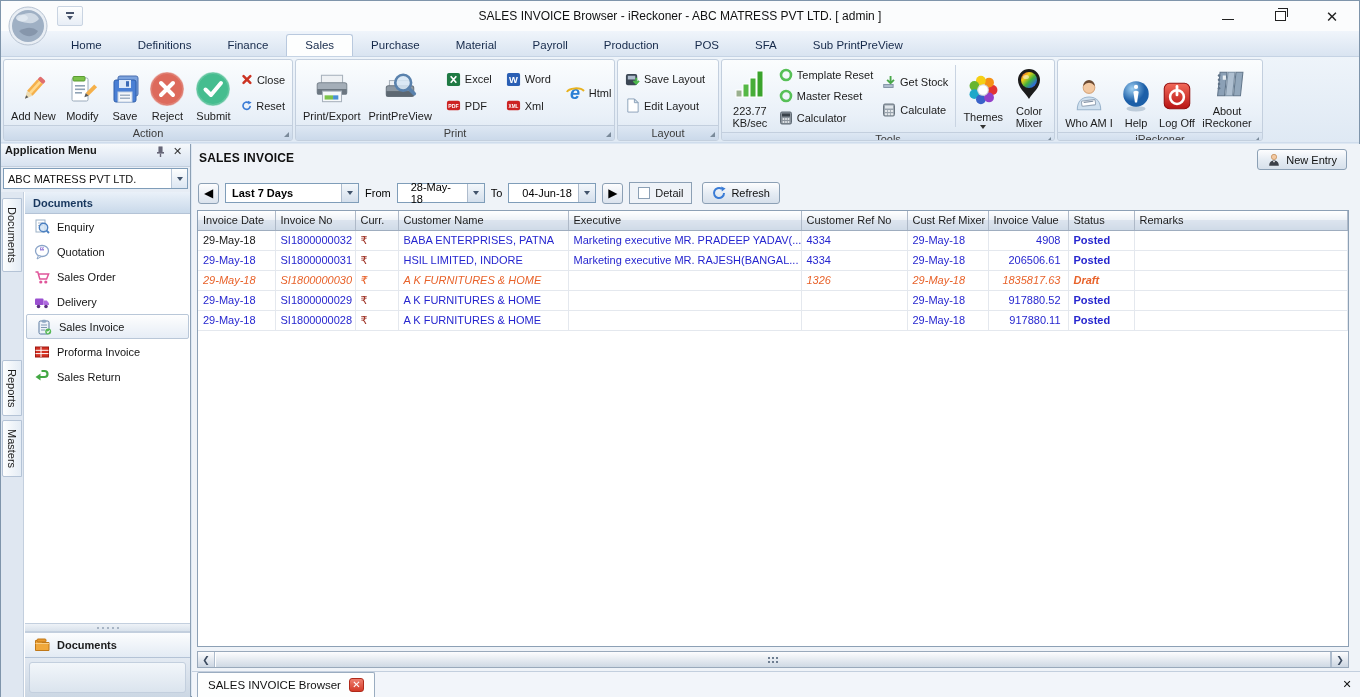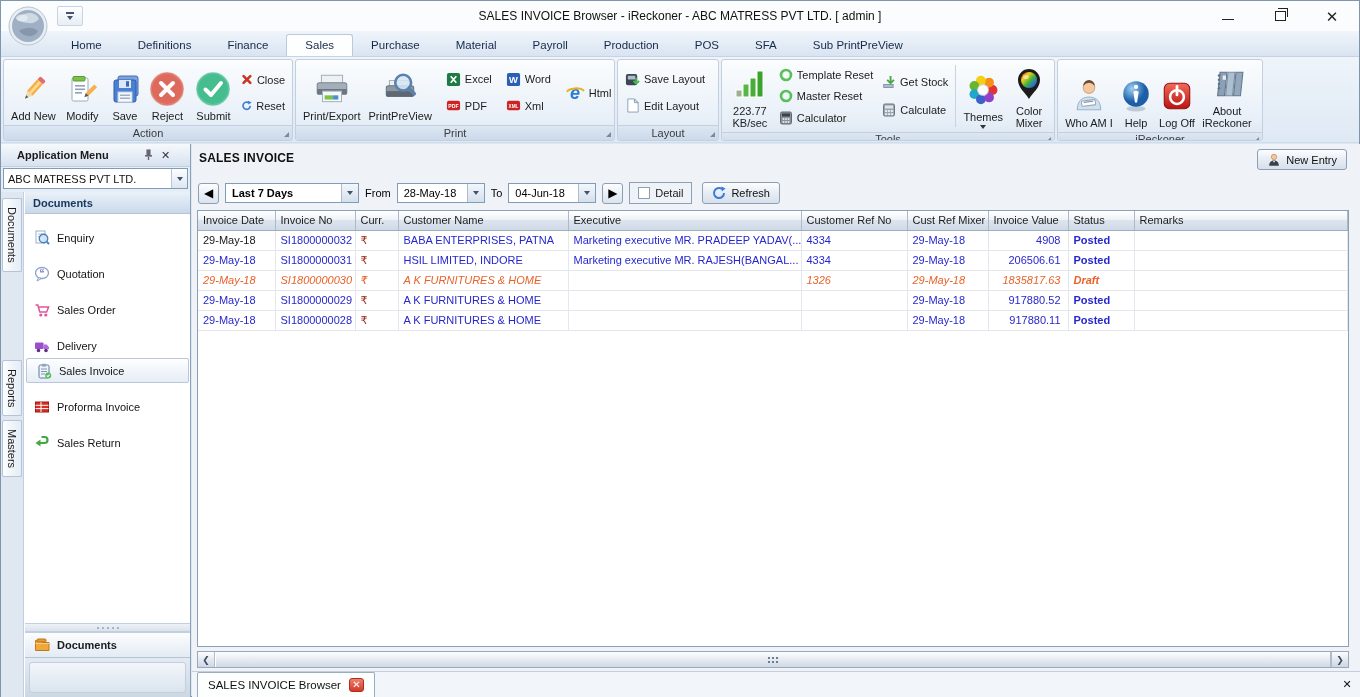--- a/index.html
+++ b/index.html
@@ -45,36 +45,36 @@
   .smallcol { display:flex; flex-direction:column; justify-content:space-evenly; }
   .vdiv { width:1px; background:#c9d4e2; margin:3px 3px; }
   .dd-tri { width:0; height:0; border-left:3.5px solid transparent; border-right:3.5px solid transparent; border-top:4px solid #333; margin-top:2px; }
 
   
   .content { position:absolute; left:0; top:143px; width:100%; height:553px; }
 
   
   .sidebar { position:absolute; left:0; top:0; width:190px; height:553px; background:#e7edf5; border-right:1px solid #8ca0b5; }
   .sb-header { height:23px; background:linear-gradient(#f6f9fc,#d7e2f0); border-bottom:1px solid #c3cfde;
-               display:flex; align-items:center; padding:0 16px; font-weight:bold; color:#1b1b1b; }
+               display:flex; padding:0 4px; font-weight:bold; color:#1b1b1b; }
   .sb-header .sp { flex:1; }
   .hdr-ic { width:17px; height:15px; border:1px solid transparent; display:flex; align-items:center; justify-content:center; cursor:pointer; font-weight:bold; color:#333; }
   .sb-company { height:21px; margin:1px 2px; background:#fff; border:1px solid #7f9db9; display:flex; align-items:center; }
   .sb-company .txt { flex:1; padding-left:4px; color:#111; }
   .sb-company .chev { width:16px; height:100%; background:linear-gradient(#fdfefe,#dce6f2); border-left:1px solid #b9c7d8;
                       display:flex; align-items:center; justify-content:center; cursor:pointer; }
   .sb-body { position:absolute; left:0; top:48px; bottom:0; width:100%; display:flex; }
   .vtabs { width:23px; background:#dfe7f1; border-right:1px solid #c3cfde; display:flex; flex-direction:column; padding-top:4px; }
   .vtab { writing-mode:vertical-rl; padding:8px 3px; margin:2px 1px; background:linear-gradient(90deg,#fdfefe,#e4ecf5);
           border:1px solid #b4c3d6; border-radius:2px 0 0 2px; color:#1b1b1b; cursor:pointer; text-align:center; }
   .vtab.t2 { margin-top:86px; }
   .docs { flex:1; background:#fff; display:flex; flex-direction:column; border-left:1px solid #fff; }
   .docs-header { height:22px; background:linear-gradient(#eaf1f9,#c9d9ea); border-bottom:1px solid #b4c3d6;
                  display:flex; align-items:center; padding-left:8px; font-weight:bold; color:#17365d; }
-  .ditem { height:25px; display:flex; align-items:center; gap:7px; padding-left:9px; cursor:pointer; color:#141414;margin-top:11px; }
+  .ditem { height:25px; display:flex; align-items:center; gap:7px; padding-left:9px; cursor:pointer; color:#141414; }
   .ditem.selected { background:linear-gradient(#fefefe,#e6edf6); border:1px solid #b9c7d8; border-radius:2px; margin:0 1px; }
   .docs-fill { flex:1; background:#fff; }
   .splitter { height:9px; background:linear-gradient(#eef2f7,#d9e2ec); border-top:1px solid #c3cfde; border-bottom:1px solid #c3cfde;
               display:flex; align-items:center; justify-content:center; gap:3px; cursor:row-resize; }
   .splitter i { width:2px; height:2px; background:#93a2b4; border-radius:50%; }
   .docs-bottom { height:25px; background:linear-gradient(#fcfdfe,#e3ebf4); border-top:1px solid #c3cfde;
                  display:flex; align-items:center; gap:7px; padding-left:9px; cursor:pointer; font-weight:bold; color:#1b1b1b; }
   .sb-footer { height:40px; background:linear-gradient(#e3eaf2,#ccd7e4); border-top:1px solid #b4c3d6; padding:4px; }
   .sb-footer .inner { height:100%; border-radius:3px; background:linear-gradient(#f2f6fa,#dbe4ee); border:1px solid #c3cfde; }
 
@@ -87,21 +87,21 @@
 
   .filterbar { position:absolute; left:6px; top:38px; height:22px; display:flex; align-items:center; gap:6px; }
   .navbtn { width:21px; height:21px; border:1px solid #8ca0b5; border-radius:3px; background:linear-gradient(#fdfdfe,#dbe3ed);
             display:flex; align-items:center; justify-content:center; cursor:pointer; font-size:12px; color:#000; }
   .select { height:20px; background:#fff; border:1px solid #7f9db9; display:flex; align-items:center; cursor:pointer; }
   .select .val { padding:0 6px; color:#000; }
   .select .chev { width:17px; height:100%; background:linear-gradient(#f3f7fb,#d4dfec); border-left:1px solid #aebccd;
                   display:flex; align-items:center; justify-content:center; }
   .tri-dn { width:0; height:0; border-left:3.5px solid transparent; border-right:3.5px solid transparent; border-top:4px solid #41536b; }
   .sel-range { width:134px; font-weight:bold; }
-  .sel-date { width:88px; }
+  .sel-date { width:88px;padding-left:7px; }
   .flabel { color:#000; }
   .detailbox { height:22px; border:1px solid #8ca0b5; display:flex; align-items:center; gap:5px; padding:0 8px; background:#eff3f8; }
   .checkbox { width:12px; height:12px; border:1px solid #8ca0b5; background:#fff; cursor:pointer; }
   .refresh-btn { height:22px; margin-left:4px; }
 
   
   .gridwrap { position:absolute; left:5px; top:66px; width:1152px; height:437px; background:#fff; border:1px solid #8ca0b5; overflow:hidden; }
   table.grid { border-collapse:collapse; table-layout:fixed; width:1150px; }
   .grid th { height:19px; background:linear-gradient(#ffffff,#eef2f7 45%,#dce4ee 50%,#cfdae7);
              border-right:1px solid #aeb9c8; border-bottom:1px solid #9fadbf; font-weight:normal; text-align:left;

